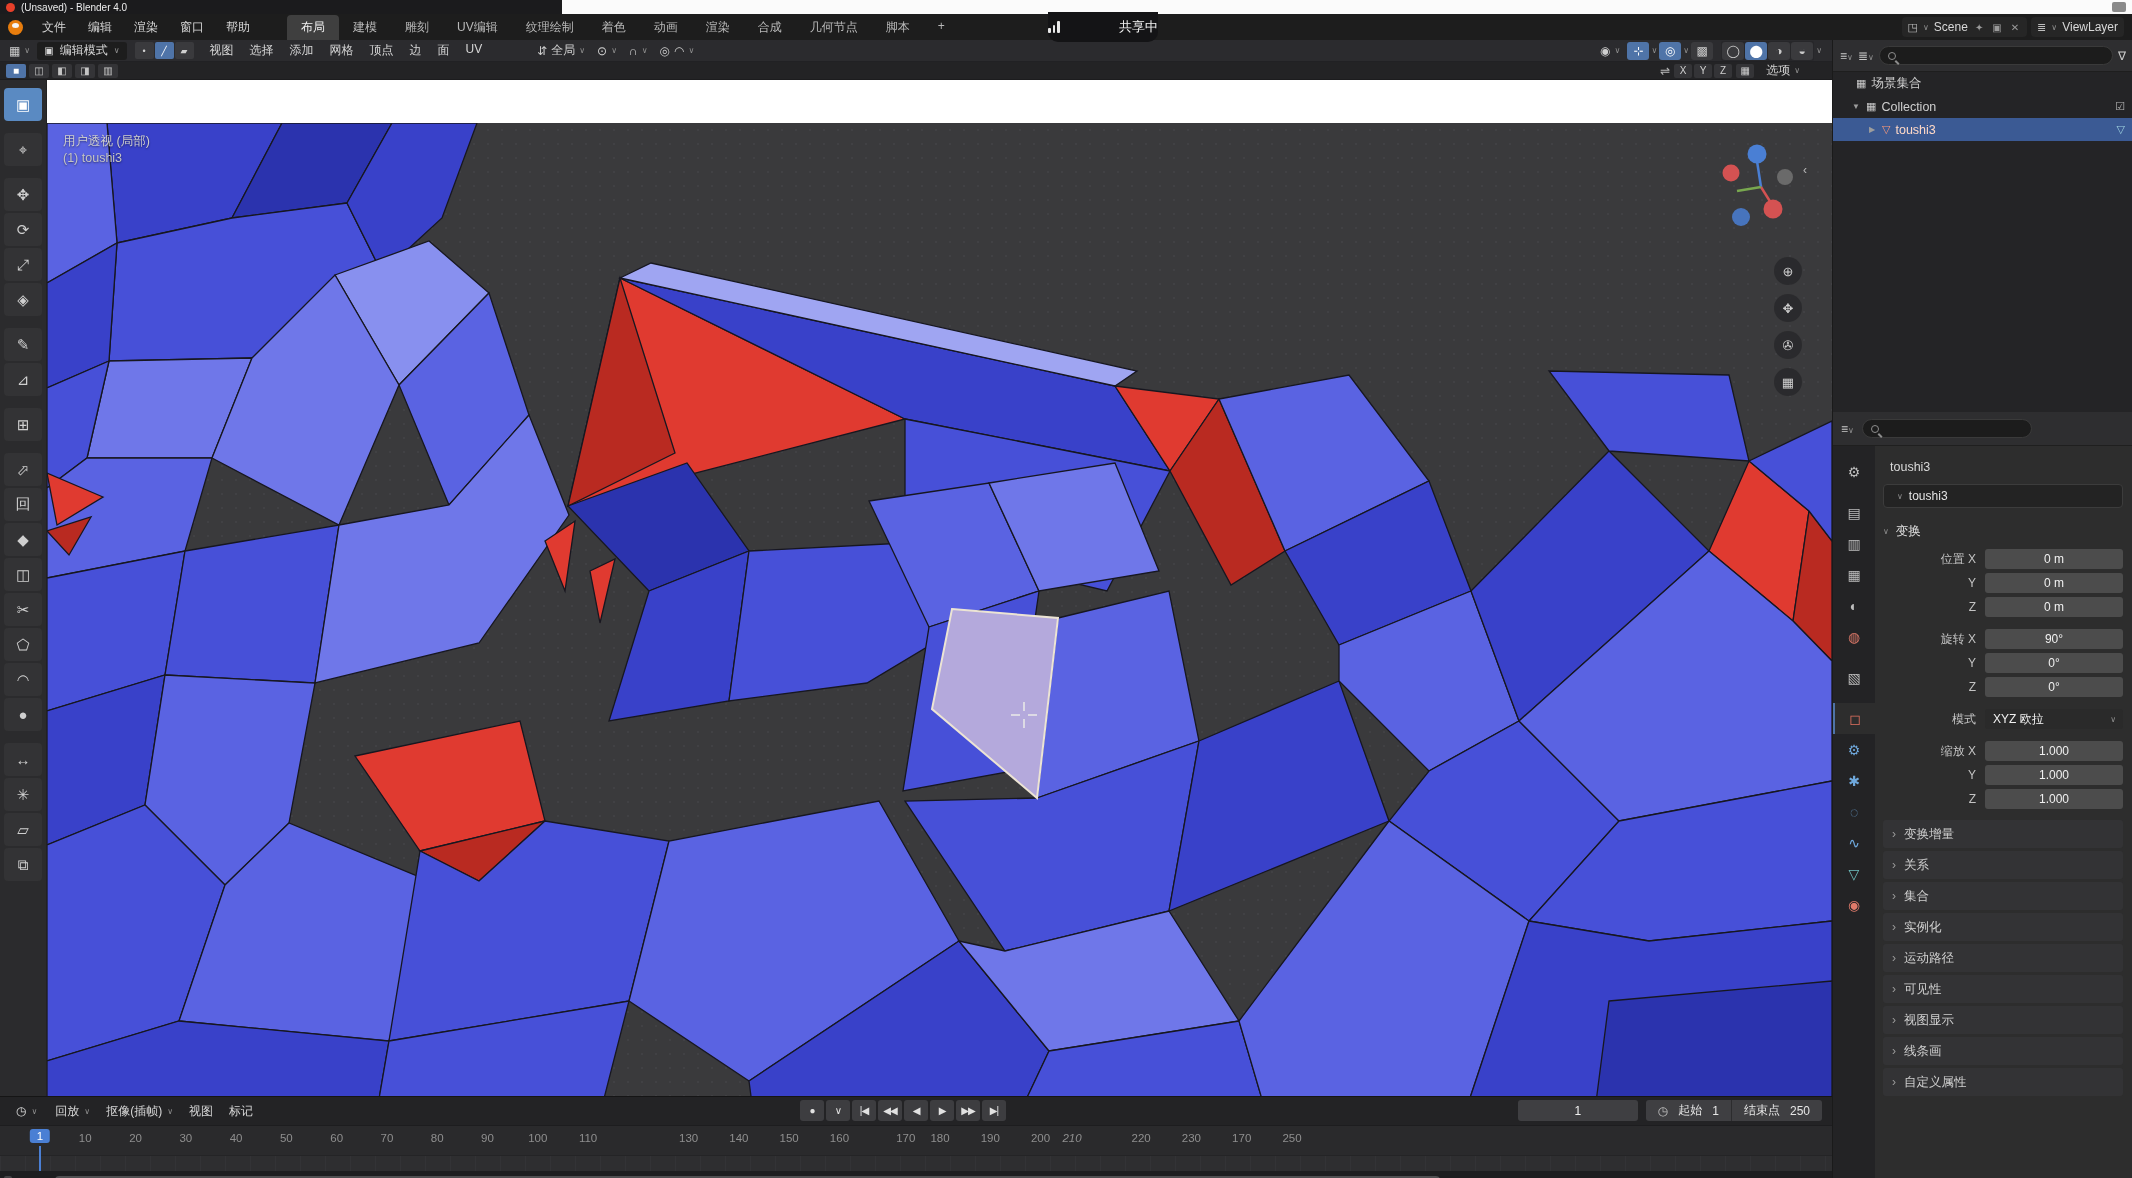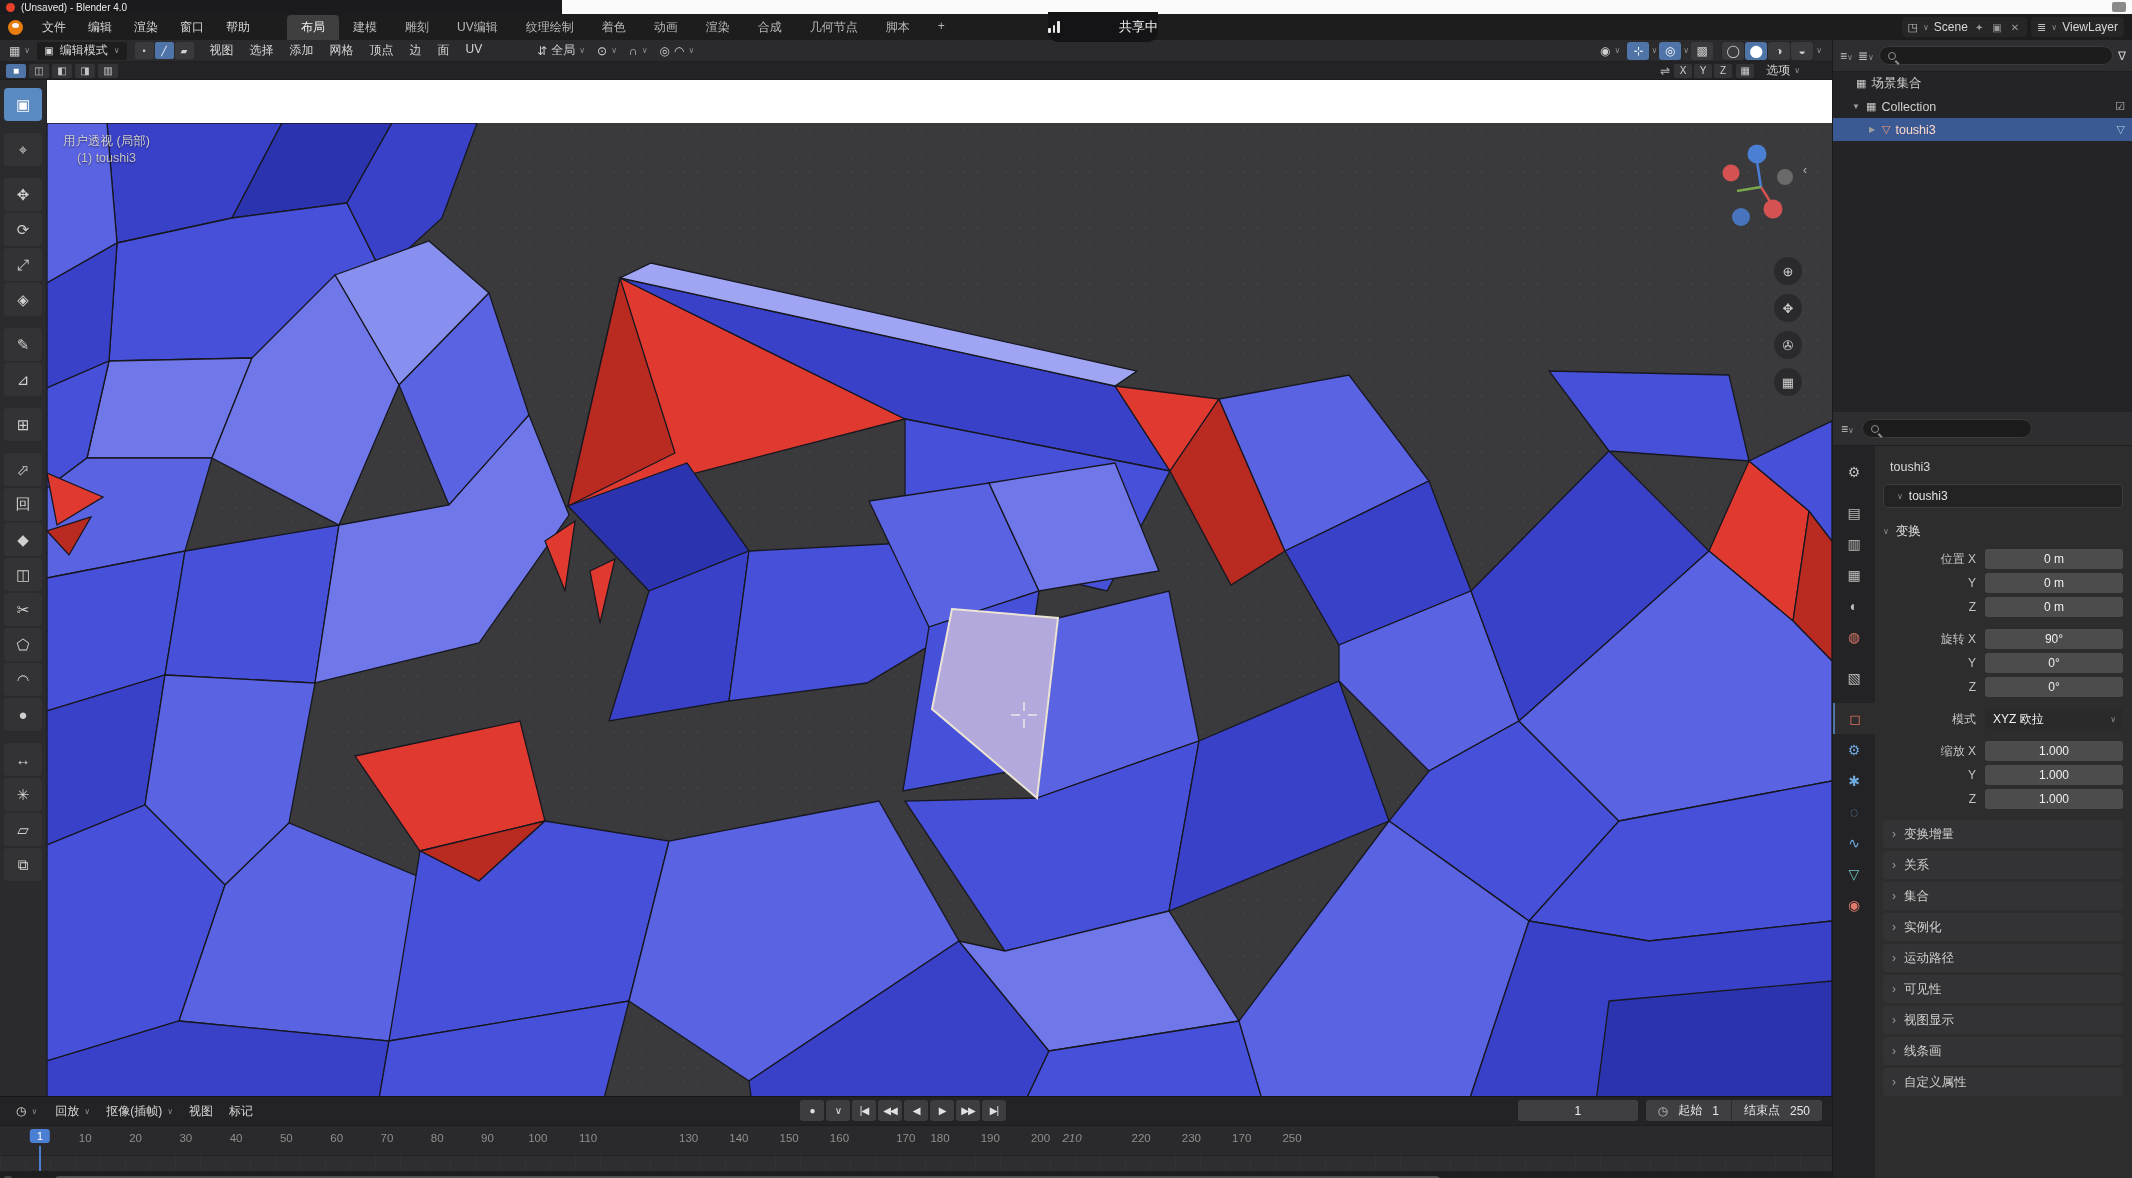--- a/index.html
+++ b/index.html
@@ -57,21 +57,21 @@
   #toolbar { position:absolute; left:0; top:80px; width:47px; height:1016px; background:#2b2b2d; border-right:1px solid #222; padding-top:6px; overflow:hidden; }
   .tool { width:38px; height:33px; margin:2px auto; border-radius:4px; display:flex; align-items:center; justify-content:center; color:#cfcfcf; font-size:15px; background:#333335; }
   .tool.active { background:#5a8ac2; color:#fff; }
   .tool.gap { margin-top:12px; }
 
   
   #viewport { position:absolute; left:47px; top:80px; width:1785px; height:1016px; background:#3a3a3c; overflow:hidden; cursor:crosshair;
     background-image: radial-gradient(#414144 1px, transparent 1px); background-size:14px 14px;margin-top:43px; }
   #mesh-svg { position:absolute; left:0; top:0; }
   #vp-overlay { position:absolute; left:16px; top:10px; line-height:17px; color:#cfcfcf; font-size:12.5px; text-shadow:0 1px 2px rgba(0,0,0,.5); }
-  #vp-overlay .dim { color:#c4c4c4;text-align:center; }
+  #vp-overlay .dim { color:#c4c4c4; }
 
   
   #nav-gizmo { position:absolute; left:1668px; top:18px; width:92px; height:92px; }
   .navbtn { position:absolute; left:1727px; width:28px; height:28px; border-radius:50%; background:rgba(40,40,42,.85); color:#cfcfcf; display:flex; align-items:center; justify-content:center; font-size:13px; }
   #sidebar-toggle { position:absolute; left:1756px; top:40px; color:#b9b9b9; font-size:12px; }
 
   
   #rpanel { position:absolute; left:1832px; top:40px; width:300px; height:1138px; background:#2d2d2d; border-left:1px solid #1a1a1a; }
   #outliner { position:absolute; left:0; top:0; width:300px; height:372px; background:#242426; }
   #out-toolbar { display:flex; align-items:center; gap:5px; height:32px; padding:0 7px; background:#2e2e30; border-bottom:1px solid #1e1e1e; }

